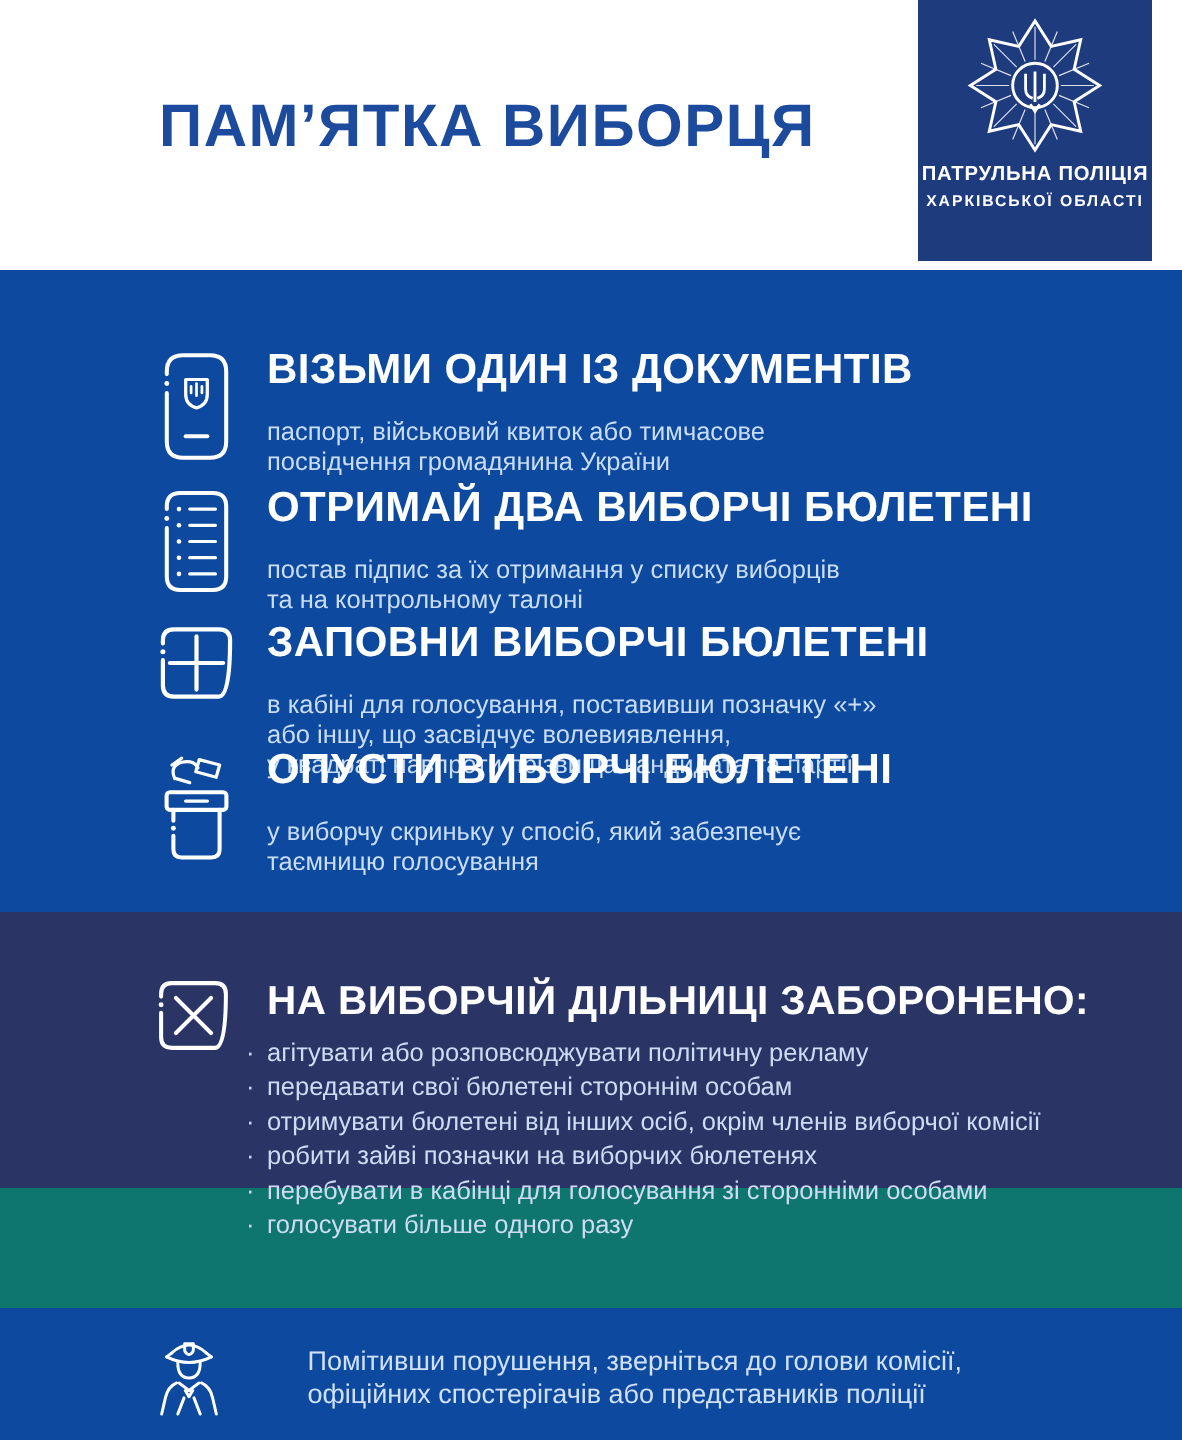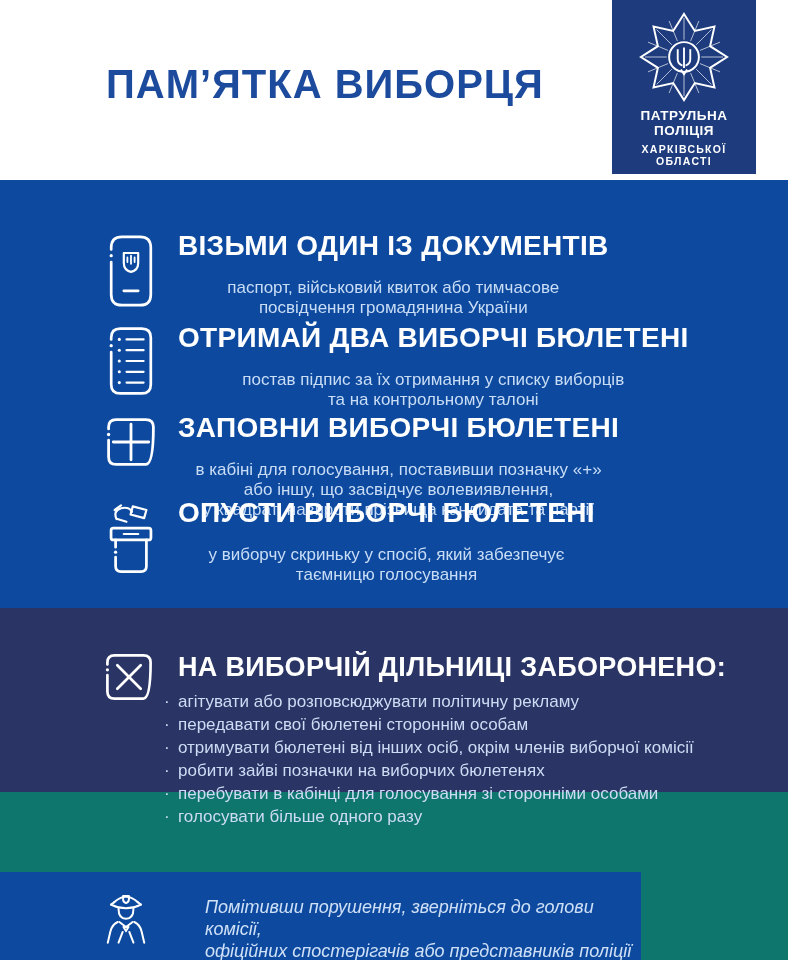--- a/index.html
+++ b/index.html
@@ -9,50 +9,50 @@
     font-family:"Liberation Sans","DejaVu Sans",sans-serif;
     margin:0 auto;
   }
   
   .header{position:absolute;top:0;left:0;width:788px;height:180px;background:#ffffff;}
   .page-title{
     position:absolute;left:106px;top:62px;
     font-size:40px;font-weight:bold;color:#1c4a9c;letter-spacing:1px;white-space:nowrap;
   }
   .badge{
-    position:absolute;left:612px;top:0;width:144px;height:174px;
+    position:absolute;left:612px;top:0;width:156px;height:174px;
     background:#1e3c7d;text-align:center;
   }
   .badge svg{display:block;margin:10px auto 0 auto;}
   .badge-org{font-size:13.5px;font-weight:bold;color:#ffffff;letter-spacing:.5px;margin-top:4px;}
   .badge-region{font-size:10.5px;font-weight:bold;color:#ffffff;letter-spacing:1.3px;margin-top:5px;}
   
   .steps{position:absolute;top:180px;left:0;width:788px;height:428px;background:#0d4a9f;}
-  .step{position:absolute;left:100px;right:6px;display:flex;align-items:flex-start;text-align:center;}
+  .step{position:absolute;left:100px;right:6px;display:flex;align-items:flex-start;}
   .step-icon{width:62px;flex:0 0 62px;display:flex;justify-content:center;}
   .step-text{margin-left:16px;}
   .step-title{font-size:28px;font-weight:bold;color:#ffffff;letter-spacing:.3px;line-height:1;white-space:nowrap;}
   .step-body{margin-top:18px;font-size:17px;line-height:20px;color:#c9ddf6;white-space:pre-line;}
   .s1{top:52px;} .s2{top:144px;} .s3{top:234px;} .s4{top:319px;}
   
   .prohibited{position:absolute;top:608px;left:0;width:788px;height:184px;background:#2a3566;}
   .prohibited-icon{position:absolute;left:102px;top:42px;}
   .prohibited-title{
     position:absolute;left:178px;top:44px;
     font-size:27px;font-weight:bold;color:#ffffff;letter-spacing:.3px;white-space:nowrap;
   }
   .prohibited-list{
     position:absolute;left:164px;top:82px;margin:0;padding:0;list-style:none;
   }
   .prohibited-list li{
     font-size:17px;line-height:23px;color:#cddcf4;white-space:nowrap;
   }
   .prohibited-list li::before{content:"·";display:inline-block;width:14px;color:#cddcf4;}
   
-  .footer{position:absolute;top:872px;left:0;width:641px;height:88px;background:#0d4a9f;font-style:italic;}
+  .footer{position:absolute;top:872px;left:0;width:788px;height:88px;background:#0d4a9f;}
   .footer-icon{position:absolute;left:101px;top:16px;}
   .footer-note{
     position:absolute;left:205px;top:24px;
     font-size:18px;line-height:22px;color:#cfe0f7;white-space:pre-line;
   }
   .lineicon{stroke:#ffffff;stroke-width:3;fill:none;stroke-linecap:round;stroke-linejoin:round;}
 </style>
 </head>
 <body>
 

